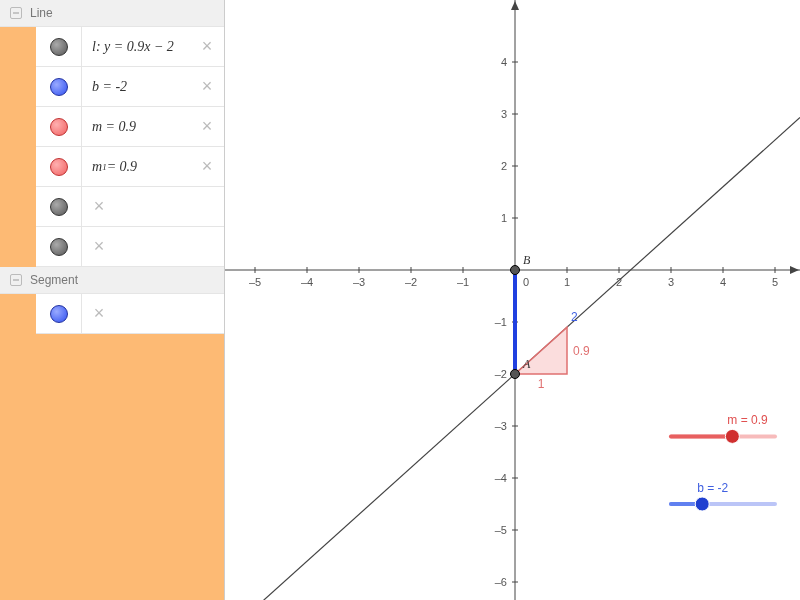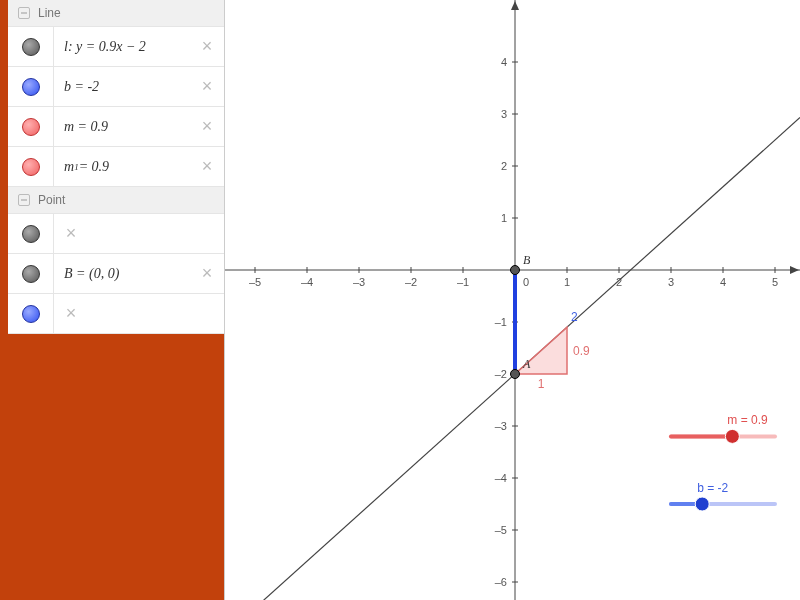--- a/index.html
+++ b/index.html
@@ -1,23 +1,23 @@
 <!DOCTYPE html>
 <html><head>
 <meta charset="utf-8">
 <style>
   * { box-sizing: border-box; margin: 0; padding: 0; }
   html, body { width: 800px; height: 600px; font-family: Arial, sans-serif; font-size: 13px; background: #fff; overflow: hidden; }
   .app { display: flex; width: 800px; height: 600px; }
-  .sidebar { width: 225px; height: 600px; border-right: 1px solid #ccc; background: #c2410c; overflow: hidden; padding-left: 8px; }
+  .sidebar { width: 225px; height: 600px; border-right: 1px solid #ccc; background: #fdba74; overflow: hidden; }
   .graph { flex: 1; position: relative; background: #fff; }
   .cat-header { display: flex; align-items: center; padding: 6px 10px; background: #f0f0f0; border-bottom: 1px solid #e5e5e5; color: #777; font-size: 12px; }
   .minus { width: 12px; height: 12px; border: 1px solid #bbb; border-radius: 2px; position: relative; margin-right: 8px; }
   .minus::before { content: ""; position: absolute; left: 2px; right: 2px; top: 50%; border-top: 1px solid #999; transform: translateY(-50%); }
-  .row { display: flex; align-items: stretch; border-bottom: 1px solid #e5e5e5; background: #fff; min-height: 40px; }
+  .row { display: flex; align-items: stretch; border-bottom: 1px solid #e5e5e5; background: #fff; min-height: 40px; margin-left: 36px; }
   .dotcell { width: 46px; display: flex; align-items: center; justify-content: center; border-right: 1px solid #e5e5e5; }
   .dot { width: 18px; height: 18px; border-radius: 50%; }
   .dot.gray { background: radial-gradient(circle at 35% 35%, #aaa, #555); border: 1px solid #333; }
   .dot.blue { background: radial-gradient(circle at 35% 35%, #99aaff, #3050f0); border: 1px solid #2030a0; }
   .dot.red  { background: radial-gradient(circle at 35% 35%, #ffb0b0, #f06060); border: 1px solid #c03030; }
   .labelcell { flex: 1; display: flex; align-items: center; padding: 0 10px; color: #333; font-style: italic; font-family: Georgia, serif; font-size: 14px; }
   .labelcell sub { font-size: 9px; }
   .xcell { width: 34px; display: flex; align-items: center; justify-content: center; color: #bbb; font-size: 18px; }
   svg.axes { position: absolute; left: 0; top: 0; }
   .ticklabel { font-size: 11px; fill: #555; font-family: Arial, sans-serif; font-style: normal; }
@@ -69,42 +69,41 @@
     <div class="row">
       <div class="dotcell">
           <div class="dot red"></div>
         </div>
       <div class="labelcell">m<sub>1</sub> = 0.9</div>
       <div class="xcell">
           <span>×</span>
         </div>
     </div>
 
-    <div class="cat-header">
-      <span class="minus"></span>
-      <span>Point</span>
-    </div>
     <div class="row">
       <div class="dotcell">
           <div class="dot gray"></div>
         </div>
       <div class="xcell">
           <span>×</span>
         </div>
     </div>
     <div class="row">
       <div class="dotcell">
           <div class="dot gray"></div>
         </div>
-      <div class="labelcell">B = (0, 0)</div>
       <div class="xcell">
           <span>×</span>
         </div>
     </div>
 
+    <div class="cat-header">
+      <span class="minus"></span>
+      <span>Segment</span>
+    </div>
     <div class="row">
       <div class="dotcell">
           <div class="dot blue"></div>
         </div>
       <div class="xcell">
           <span>×</span>
         </div>
     </div>
 
   </div>

